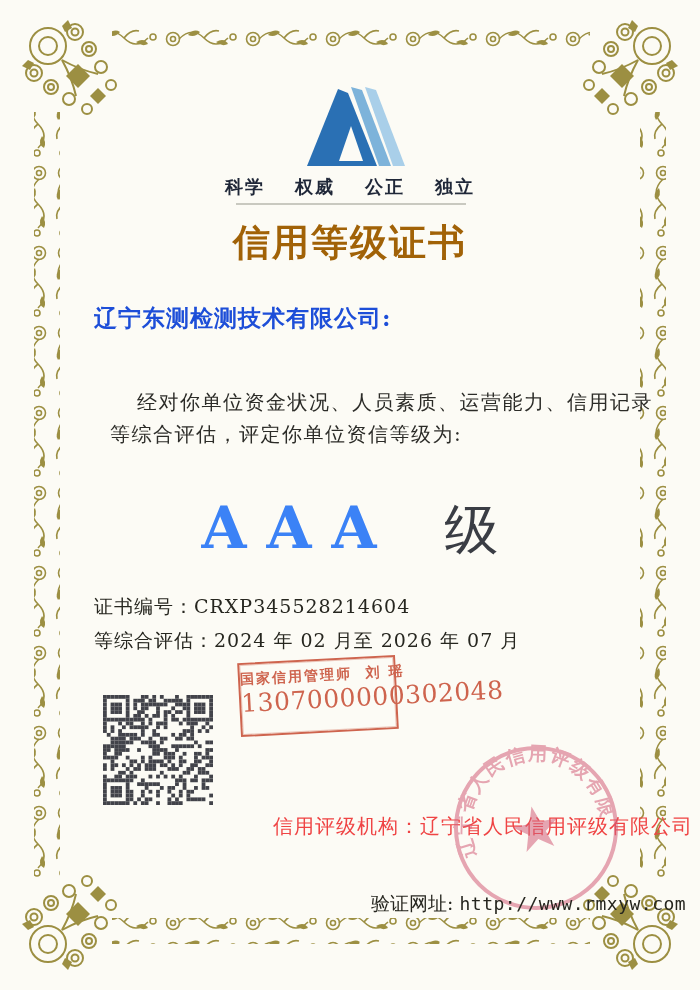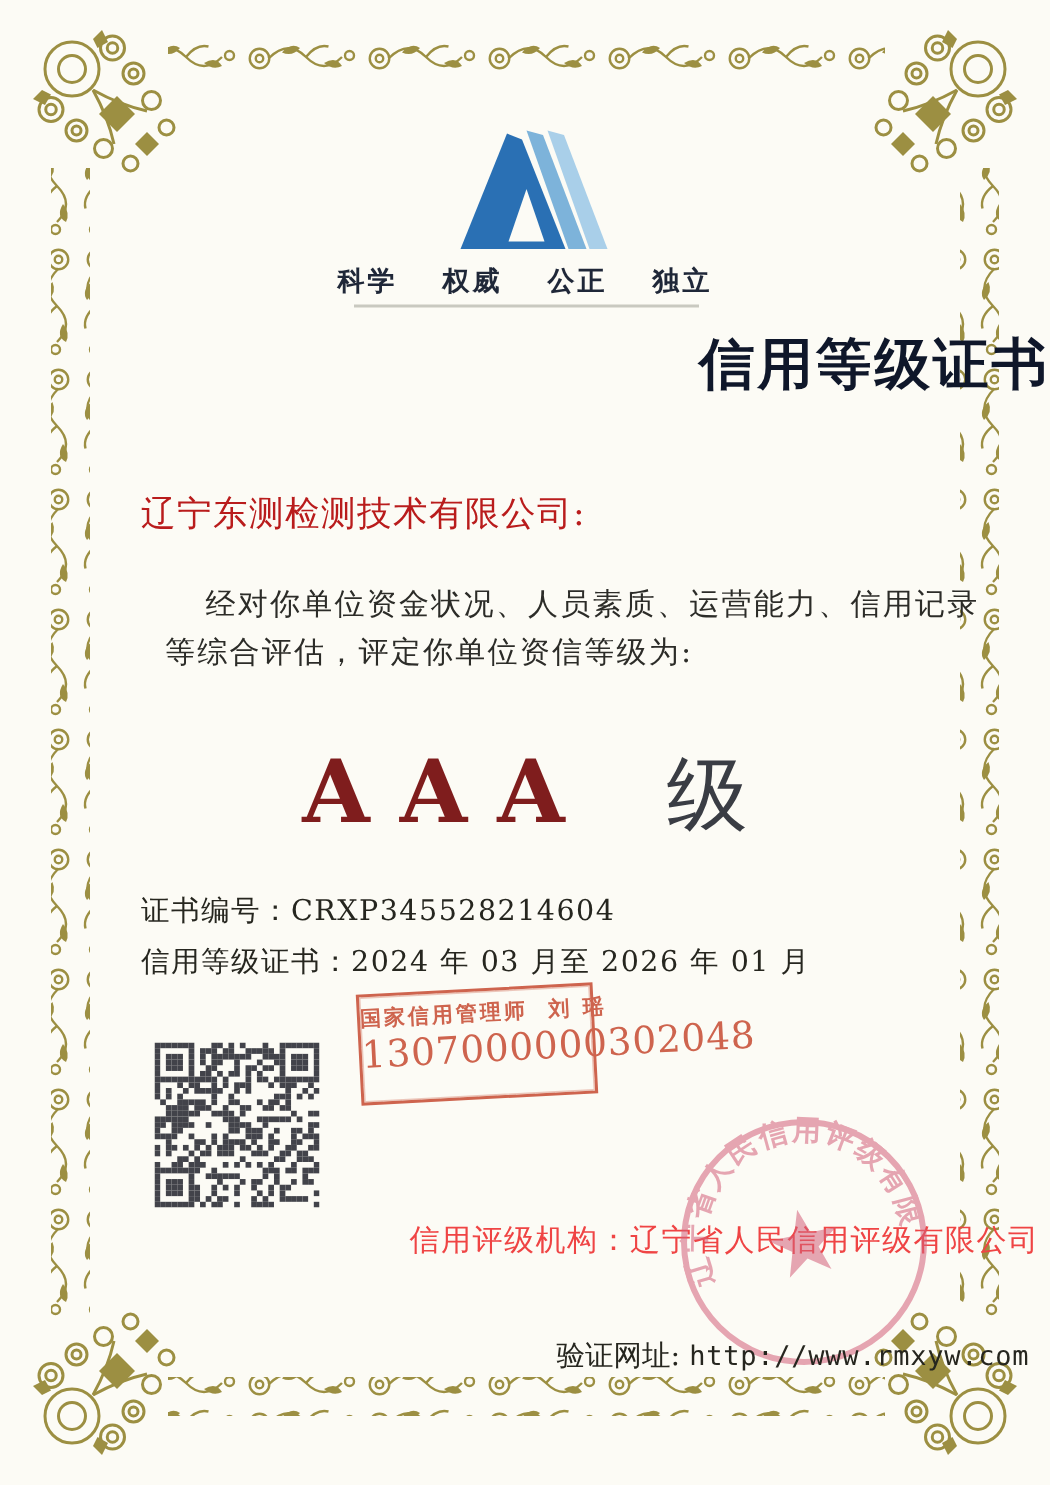--- a/index.html
+++ b/index.html
@@ -5,29 +5,29 @@
   html,body{margin:0;padding:0;}
   body{width:700px;height:990px;background:#ffffff;font-family:"DejaVu Serif","Liberation Serif",serif;}
   .page{position:relative;width:700px;height:990px;background:#fcfbf5;overflow:hidden;}
   .abs{position:absolute;}
   .frame-svg{left:0;top:0;pointer-events:none;}
   
   .tagline{left:0;top:175px;width:700px;display:flex;justify-content:center;gap:30px;
            font-weight:bold;font-size:18px;color:#1f2738;letter-spacing:2px;}
   .divider{left:236px;top:203px;width:230px;height:2px;background:#c9c9c0;}
   
-  .title{left:0;top:218px;width:700px;text-align:right;font-size:37px;font-weight:900;
-         color:#0f172a;letter-spacing:2px;}
-  
-  .recipient{left:94px;top:303px;font-size:23px;font-weight:normal;color:#b91c1c;letter-spacing:1px;margin-top:24px;}
+  .title{left:0;top:218px;width:700px;text-align:center;font-size:37px;font-weight:900;
+         color:#a16207;letter-spacing:2px;}
+  
+  .recipient{left:94px;top:303px;font-size:23px;font-weight:bold;color:#1d4ed8;letter-spacing:1px;}
   .body-line1{left:137px;top:389px;font-size:20px;color:#2c2c28;letter-spacing:1.5px;}
   .body-line2{left:94px;top:421px;font-size:20px;color:#2c2c28;letter-spacing:1.5px;margin-left:16px;}
   
   .rating-row{left:0;top:494px;width:700px;display:flex;justify-content:center;align-items:baseline;}
-  .rating-letters{font-size:58px;font-weight:bold;color:#7f1d1d;letter-spacing:20px;font-family:"DejaVu Serif","Liberation Serif",serif;}
+  .rating-letters{font-size:58px;font-weight:bold;color:#3b82f6;letter-spacing:20px;font-family:"DejaVu Serif","Liberation Serif",serif;}
   .rating-suffix{font-size:54px;color:#3a3d44;margin-left:48px;font-weight:400;}
   
   .field{font-size:19px;color:#26261fss;color:#26261f;letter-spacing:1px;}
   .f-no{left:94px;top:594px;}
   .f-valid{left:94px;top:628px;}
   .f-mgr{left:94px;top:663px;}
   
   .qr{left:103px;top:695px;width:110px;height:110px;}
   
   .stamp{left:239px;top:659px;width:154px;height:70px;border:2.5px solid #c64a31;
@@ -135,21 +135,21 @@
 
   <div class="abs rating-row">
     <span class="rating-letters">AAA</span>
     <span class="rating-suffix">级</span>
   </div>
 
   <div class="abs field f-no">
     <span>证书编号：</span><span>CRXP345528214604</span>
   </div>
   <div class="abs field f-valid">
-    <span>信用等级证书：</span><span>2024 年 03 月至 2026 年 01 月</span>
+    <span>等综合评估：</span><span>2024 年 02 月至 2026 年 07 月</span>
   </div>
 
   <svg class="abs qr" viewBox="0 0 29 29" id="qr-svg">
       <rect x="0" y="0" width="1" height="1" fill="#42434a"></rect>
       <rect x="1" y="0" width="1" height="1" fill="#42434a"></rect>
       <rect x="2" y="0" width="1" height="1" fill="#42434a"></rect>
       <rect x="3" y="0" width="1" height="1" fill="#42434a"></rect>
       <rect x="4" y="0" width="1" height="1" fill="#42434a"></rect>
       <rect x="5" y="0" width="1" height="1" fill="#42434a"></rect>
       <rect x="6" y="0" width="1" height="1" fill="#42434a"></rect>

